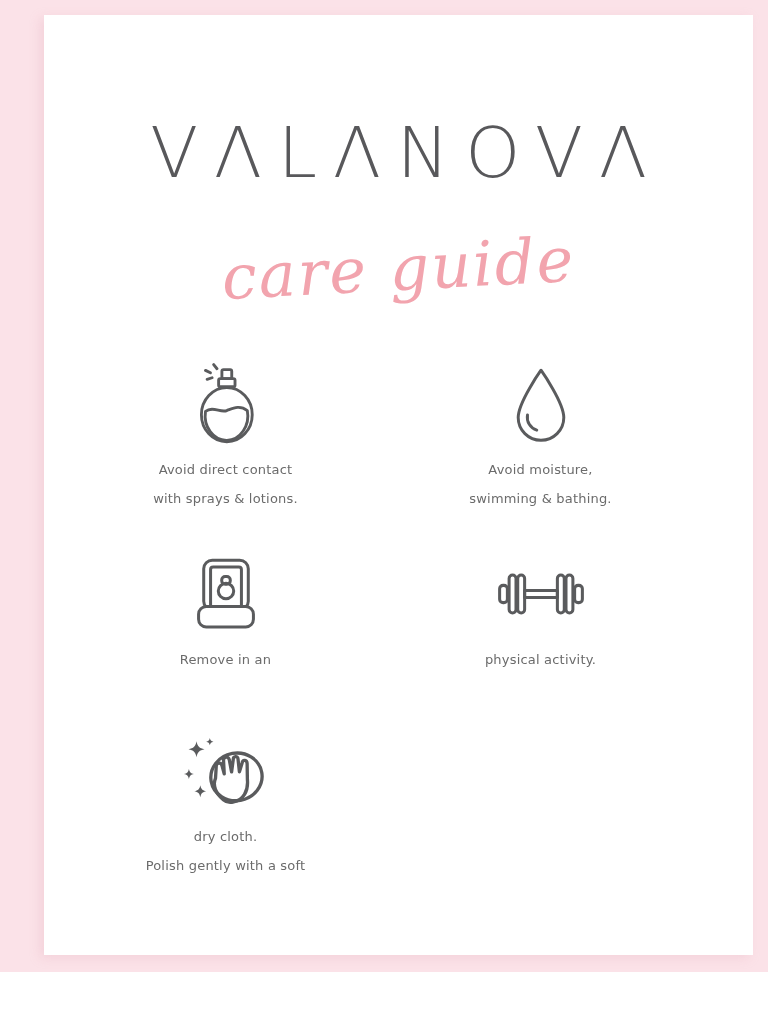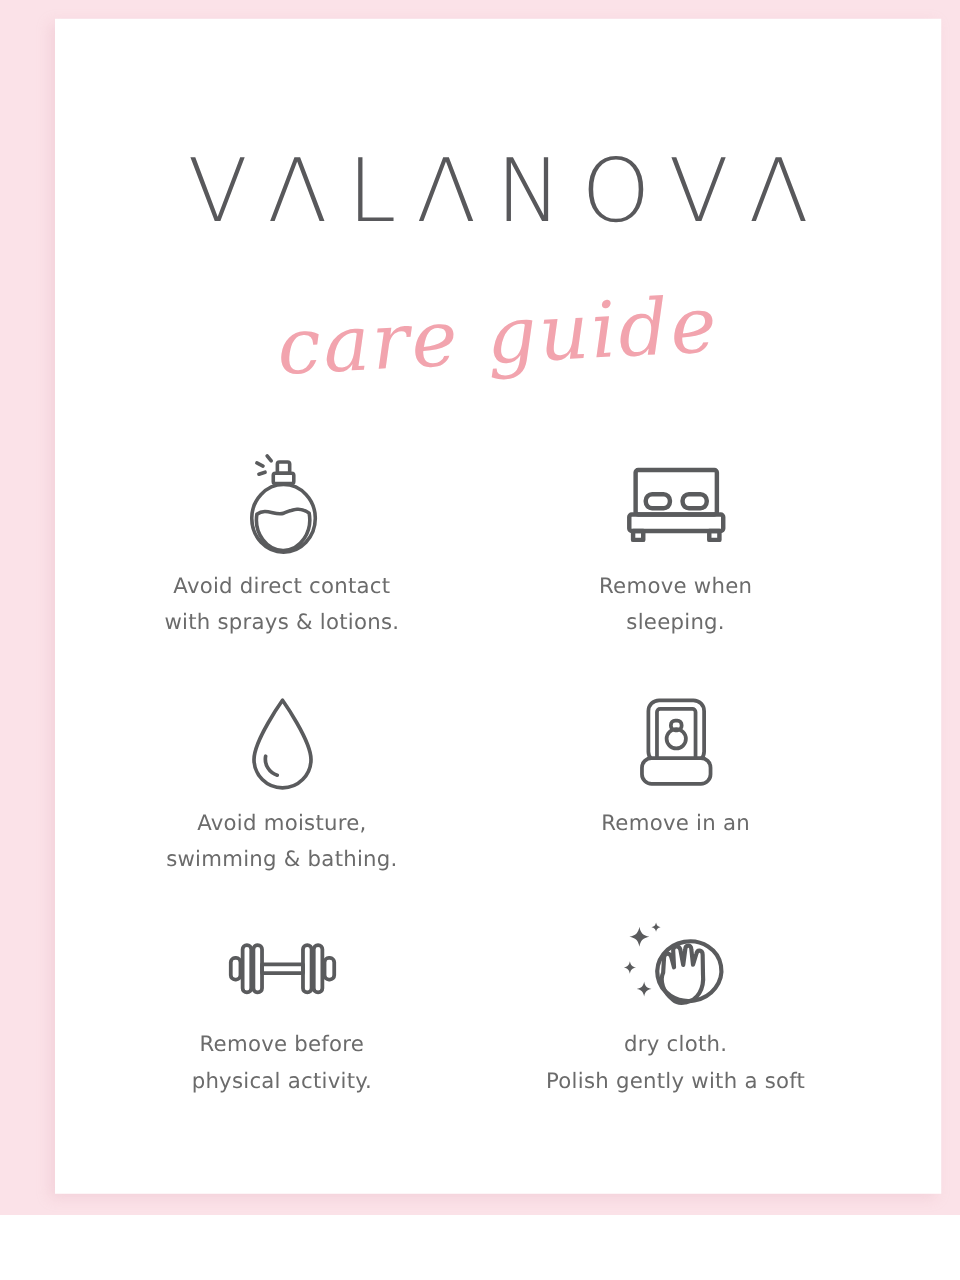--- a/index.html
+++ b/index.html
@@ -27,21 +27,21 @@
   }
   .grid{
     position:absolute;left:24px;top:338px;width:630px;
     display:grid;grid-template-columns:315px 315px;
     grid-template-rows:190px 185px 176px;
   }
   .cell{display:flex;flex-direction:column;align-items:center;}
   .icon-box{height:102px;display:flex;align-items:center;justify-content:center;}
   .cell:nth-child(5) .icon-box,.cell:nth-child(6) .icon-box{height:94px;}
   .caption{
-    text-align:center;font-size:17px;line-height:29px;
+    text-align:center;font-size:13px;line-height:29px;
     color:#6b6b6b;letter-spacing:.2px;
   }
   svg.care-icon{stroke:#5a5b5d;fill:none;stroke-width:3.5;stroke-linecap:round;stroke-linejoin:round;}
   svg.care-icon .fill{fill:#5a5b5d;stroke:none;}
   svg.care-icon .lid{fill:#ffffff;}
 </style>
 </head>
 <body>
 
 <div class="page">
@@ -62,36 +62,20 @@
             <rect x="40" y="8" width="12" height="11" rx="2"></rect>
             <path d="M30 2 L34 7 M20 9 L26 12 M22 20 L28 18"></path>
           </svg>
         </div>
         <div class="caption">
           <div>Avoid direct contact</div>
           <div>with sprays &amp; lotions.</div>
         </div>
       </div>
 
-      <div class="cell">
-        <div class="icon-box">
-          <svg class="care-icon" width="94" height="65" viewBox="0 0 92 64">
-            <rect x="14" y="4" width="64" height="35" rx="2"></rect>
-            <rect x="22" y="23" width="19" height="11" rx="5"></rect>
-            <rect x="51" y="23" width="19" height="11" rx="5"></rect>
-            <rect x="9" y="39" width="74" height="13" rx="2"></rect>
-            <rect x="12" y="52" width="8" height="7"></rect>
-            <rect x="72" y="52" width="8" height="7"></rect>
-          </svg>
-        </div>
-        <div class="caption">
-          <div>Remove when</div>
-          <div>sleeping.</div>
-        </div>
-      </div>
 
       <div class="cell">
         <div class="icon-box">
           <svg class="care-icon" width="66" height="76" viewBox="0 0 78 90">
             <path d="M39 5 C39 5 12 43 12 61 A27 27 0 0 0 66 61 C66 43 39 5 39 5 Z"></path>
             <path d="M23 58 A16 16 0 0 0 34 76"></path>
           </svg>
         </div>
         <div class="caption">
           <div>Avoid moisture,</div>
@@ -120,21 +104,20 @@
             <rect x="5" y="19" width="9" height="20" rx="4"></rect>
             <rect x="16" y="7" width="8" height="44" rx="4"></rect>
             <rect x="26" y="7" width="8" height="44" rx="4"></rect>
             <rect x="34" y="25" width="38" height="8"></rect>
             <rect x="72" y="7" width="8" height="44" rx="4"></rect>
             <rect x="82" y="7" width="8" height="44" rx="4"></rect>
             <rect x="92" y="19" width="9" height="20" rx="4"></rect>
           </svg>
         </div>
         <div class="caption">
-          <div>Remove before</div>
           <div>physical activity.</div>
         </div>
       </div>
 
       <div class="cell">
         <div class="icon-box">
           <svg class="care-icon" width="84" height="78" viewBox="0 0 88 82">
             <ellipse cx="55" cy="43" rx="27" ry="25" transform="rotate(-10 55 43)"></ellipse>
             <path transform="rotate(-15 50 46)" d="M36 64 C30 56 29 46 34 40 L38 28 C39 24 44 25 44 29 L44 38 L47 24 C48 20 53 21 53 25 L52 38 L57 26 C58 22 63 23 62 27 L60 40 L65 32 C67 28 71 30 70 34 L66 50 C64 62 56 70 46 69 C42 69 38 67 36 64 Z"></path>
             <path class="fill" transform="translate(13,14) scale(1.2)" d="M0 -7 C0.8 -2.6 2.6 -0.8 7 0 C2.6 0.8 0.8 2.6 0 7 C-0.8 2.6 -2.6 0.8 -7 0 C-2.6 -0.8 -0.8 -2.6 0 -7 Z"></path>

